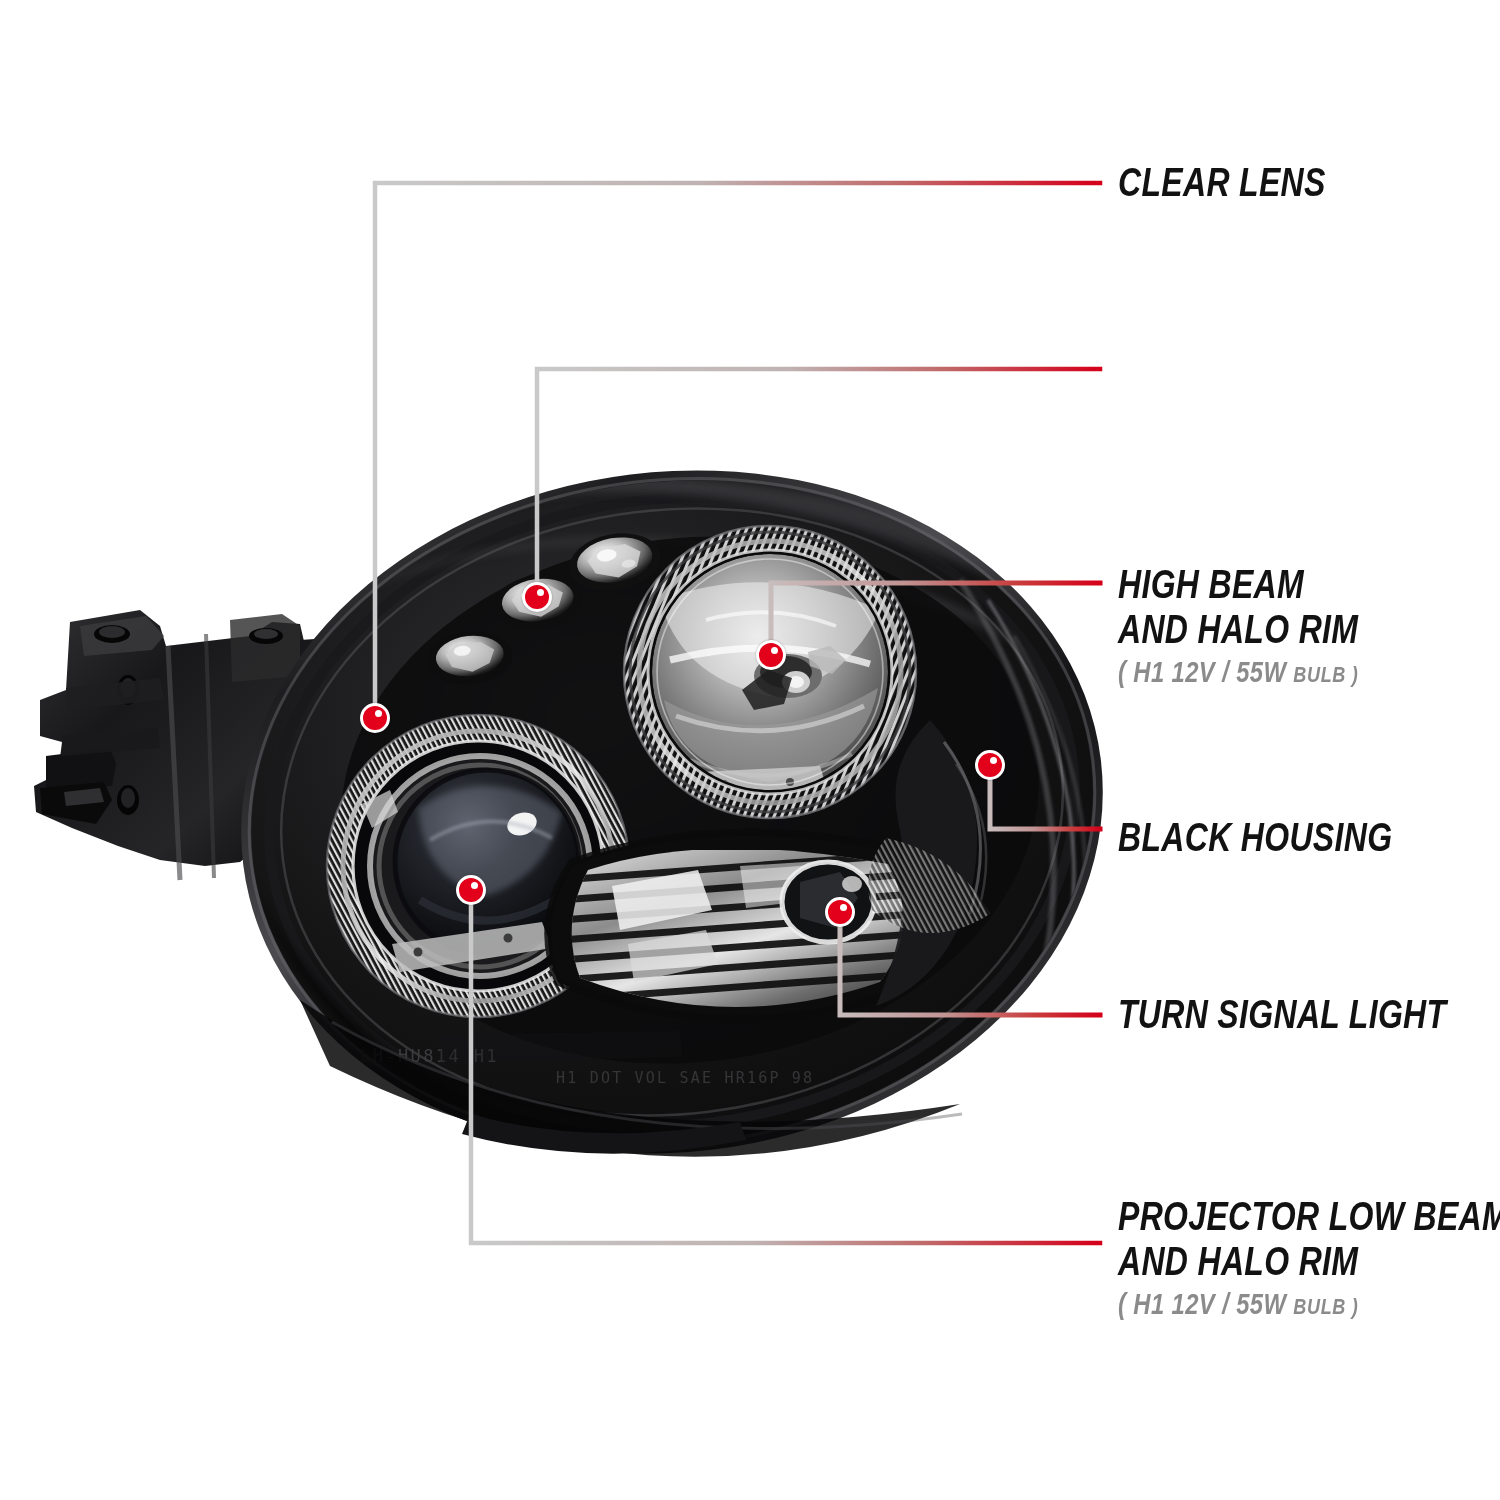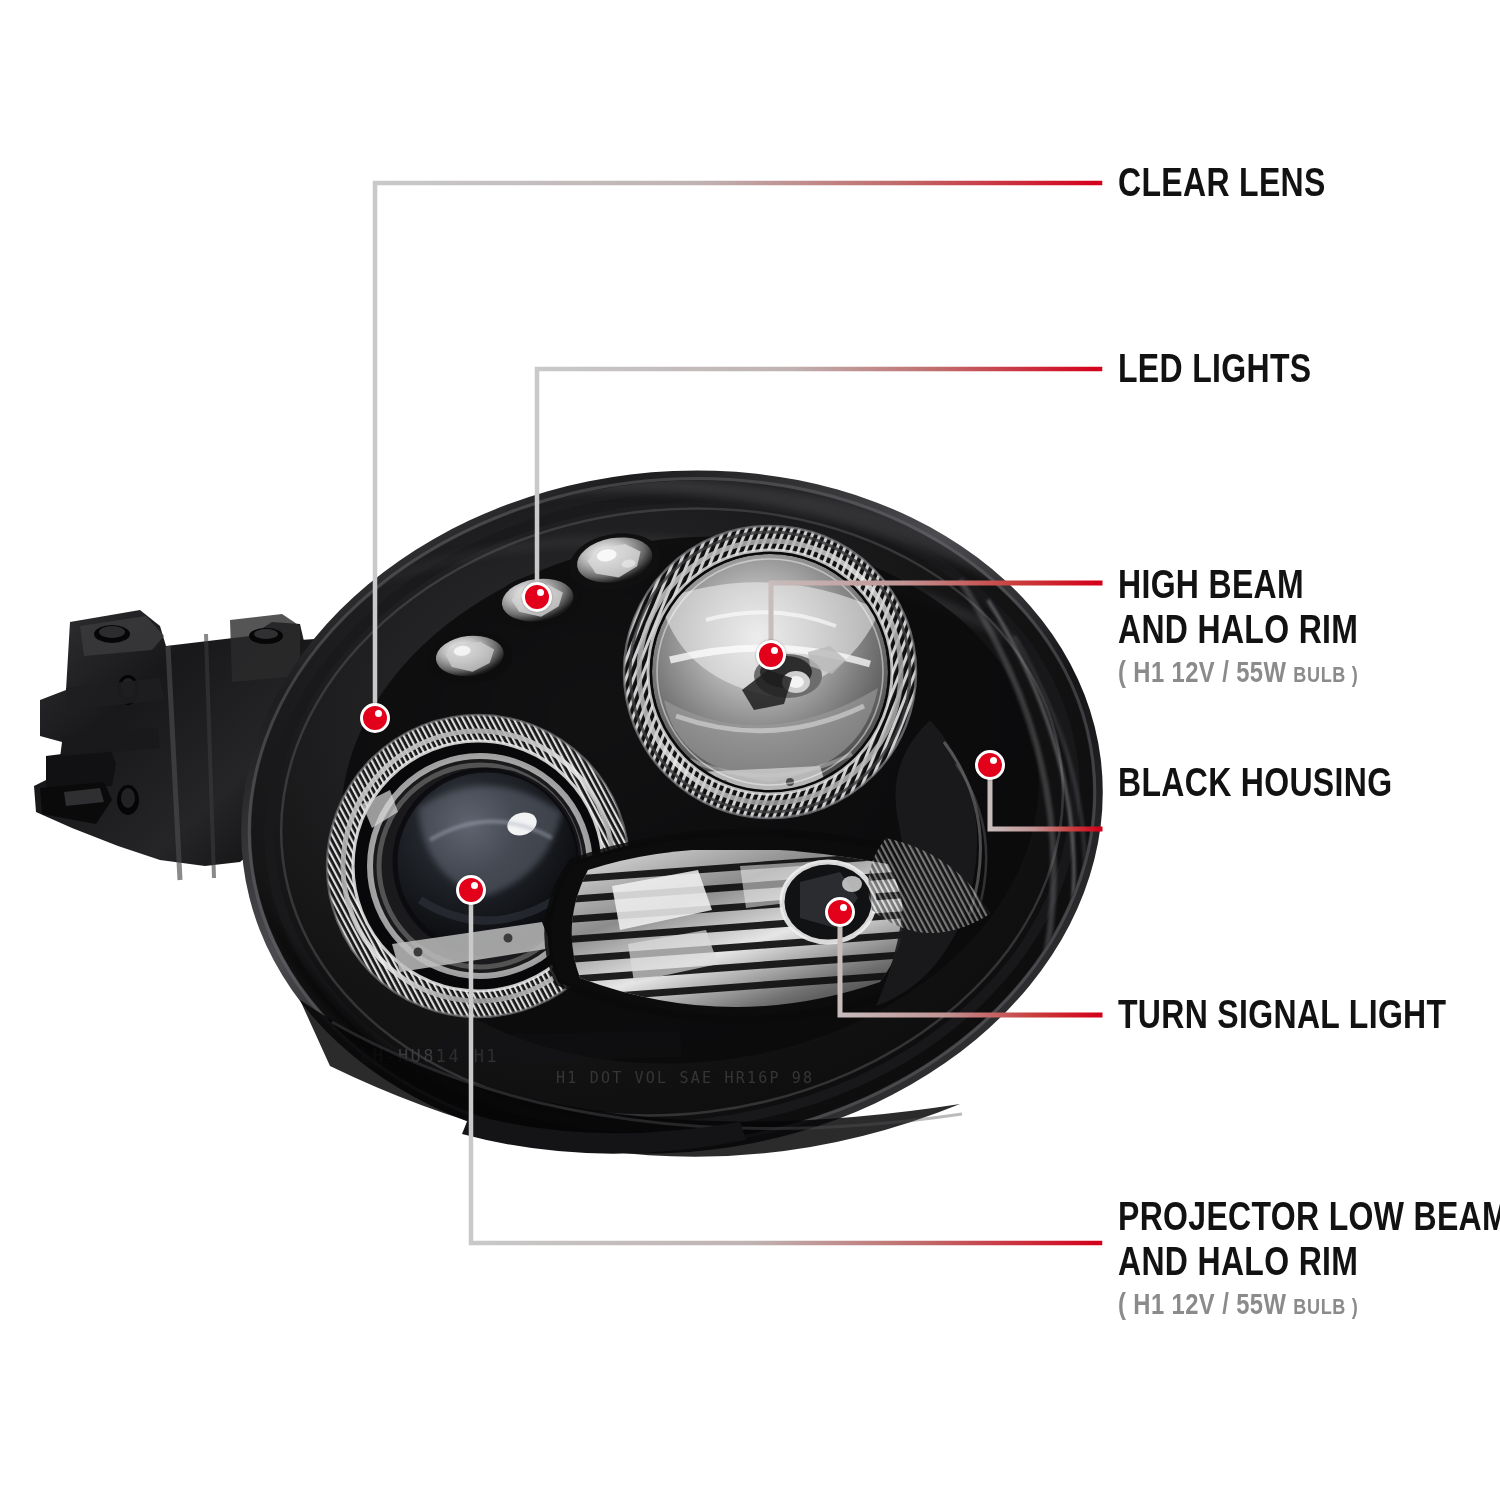--- a/index.html
+++ b/index.html
@@ -31,20 +31,21 @@
     left: 0; top: 0;
     width: 1500px; height: 1500px;
     pointer-events: none;
   }
 
   
   .label-block {
     position: absolute;
     line-height: 1.0;
     white-space: nowrap;
+    font-style: italic;
   }
   .label-main {
     font-family: "Liberation Sans Narrow", "Liberation Sans", sans-serif;
     font-weight: 700;
     font-size: 40px;
     letter-spacing: 0.4px;
     color: #121212;
     transform: scaleX(0.80);
     transform-origin: left center;
     line-height: 1.12;
@@ -405,30 +406,27 @@
   <div class="dot" style="left:522px; top:582px;"></div>
   <div class="dot" style="left:756px; top:640px;"></div>
   <div class="dot" style="left:975px; top:750px;"></div>
   <div class="dot" style="left:825px; top:897px;"></div>
   <div class="dot" style="left:456px; top:875px;"></div>
 
   <div class="label-block" style="left:1118px; top:160px;">
     <span class="label-main">CLEAR LENS</span>
   </div>
 
-  <div class="label-block" style="left:1118px; top:346px;">
-    <span class="label-main">LED LIGHTS</span>
-  </div>
 
   <div class="label-block" style="left:1118px; top:562px;">
     <span class="label-main">HIGH BEAM<br>AND HALO RIM</span>
     <span class="label-sub"><span>( H1  12V / 55W </span><span class="small">BULB )</span></span>
   </div>
 
-  <div class="label-block" style="left:1118px; top:760px;">
+  <div class="label-block" style="left:1118px; top:815px;">
     <span class="label-main">BLACK HOUSING</span>
   </div>
 
   <div class="label-block" style="left:1118px; top:992px;">
     <span class="label-main">TURN SIGNAL LIGHT</span>
   </div>
 
   <div class="label-block" style="left:1118px; top:1194px;">
     <span class="label-main">PROJECTOR LOW BEAM<br>AND HALO RIM</span>
     <span class="label-sub"><span>( H1  12V / 55W </span><span class="small">BULB )</span></span>

